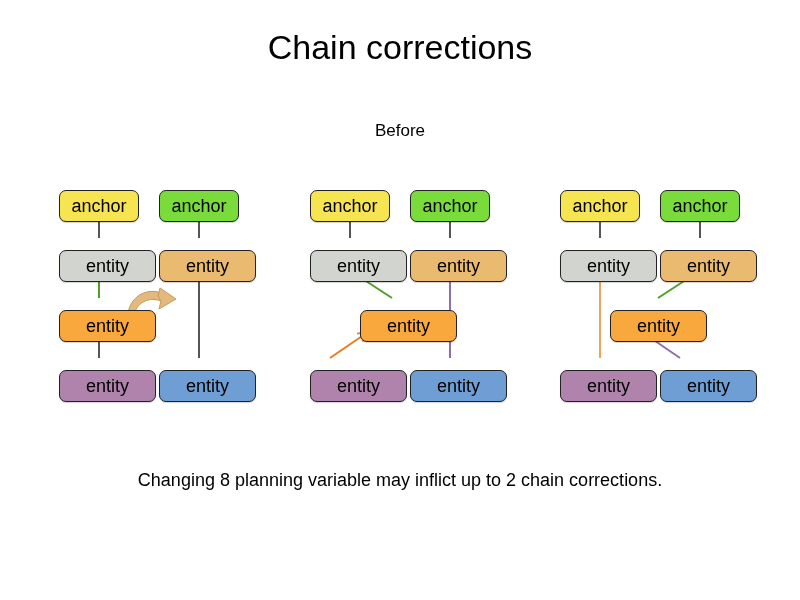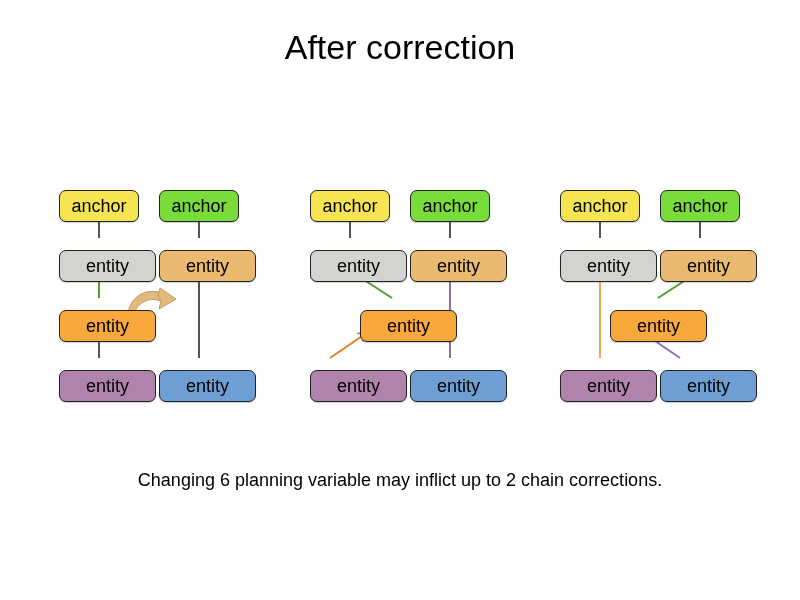--- a/index.html
+++ b/index.html
@@ -35,22 +35,23 @@
   .node.entity{width:97px;height:32px;}
 
   svg.edges{position:absolute;left:0;top:0;width:800px;height:600px;
     pointer-events:none;overflow:visible;}
 </style>
 </head>
 <body>
 
 <div id="stage">
 
-  <div class="title">After correction</div>
+  <div class="title">Chain corrections</div>
 
+  <div class="grp-label" id="label-before" style="left: 320px;">Before</div>
 
   <svg class="edges" id="edge-layer" viewBox="0 0 800 600" xmlns="http://www.w3.org/2000/svg">
       <g>
         <line x1="99" y1="238" x2="99" y2="211" stroke="#555555" stroke-width="2"></line>
         <polyline points="103.78462087522354,220.90491812587945 99,211 94.21537912477646,220.90491812587945" fill="none" stroke="#555555" stroke-width="1.6"></polyline>
       </g>
       <g>
         <line x1="199" y1="238" x2="199" y2="211" stroke="#555555" stroke-width="2"></line>
         <polyline points="203.78462087522354,220.90491812587945 199,211 194.21537912477646,220.90491812587945" fill="none" stroke="#555555" stroke-width="1.6"></polyline>
       </g>
@@ -171,14 +172,14 @@
         <span>entity</span>
       </div>
       <div class="node entity" style="left: 560px; top: 358px; background: rgb(176, 131, 173);">
         <span>entity</span>
       </div>
       <div class="node entity" style="left: 660px; top: 358px; background: rgb(111, 158, 213);">
         <span>entity</span>
       </div>
     </div>
 
-  <div class="caption">Changing 6 planning variable may inflict up to 2 chain corrections.</div>
+  <div class="caption">Changing 8 planning variable may inflict up to 2 chain corrections.</div>
 </div>
 
 </body></html>

